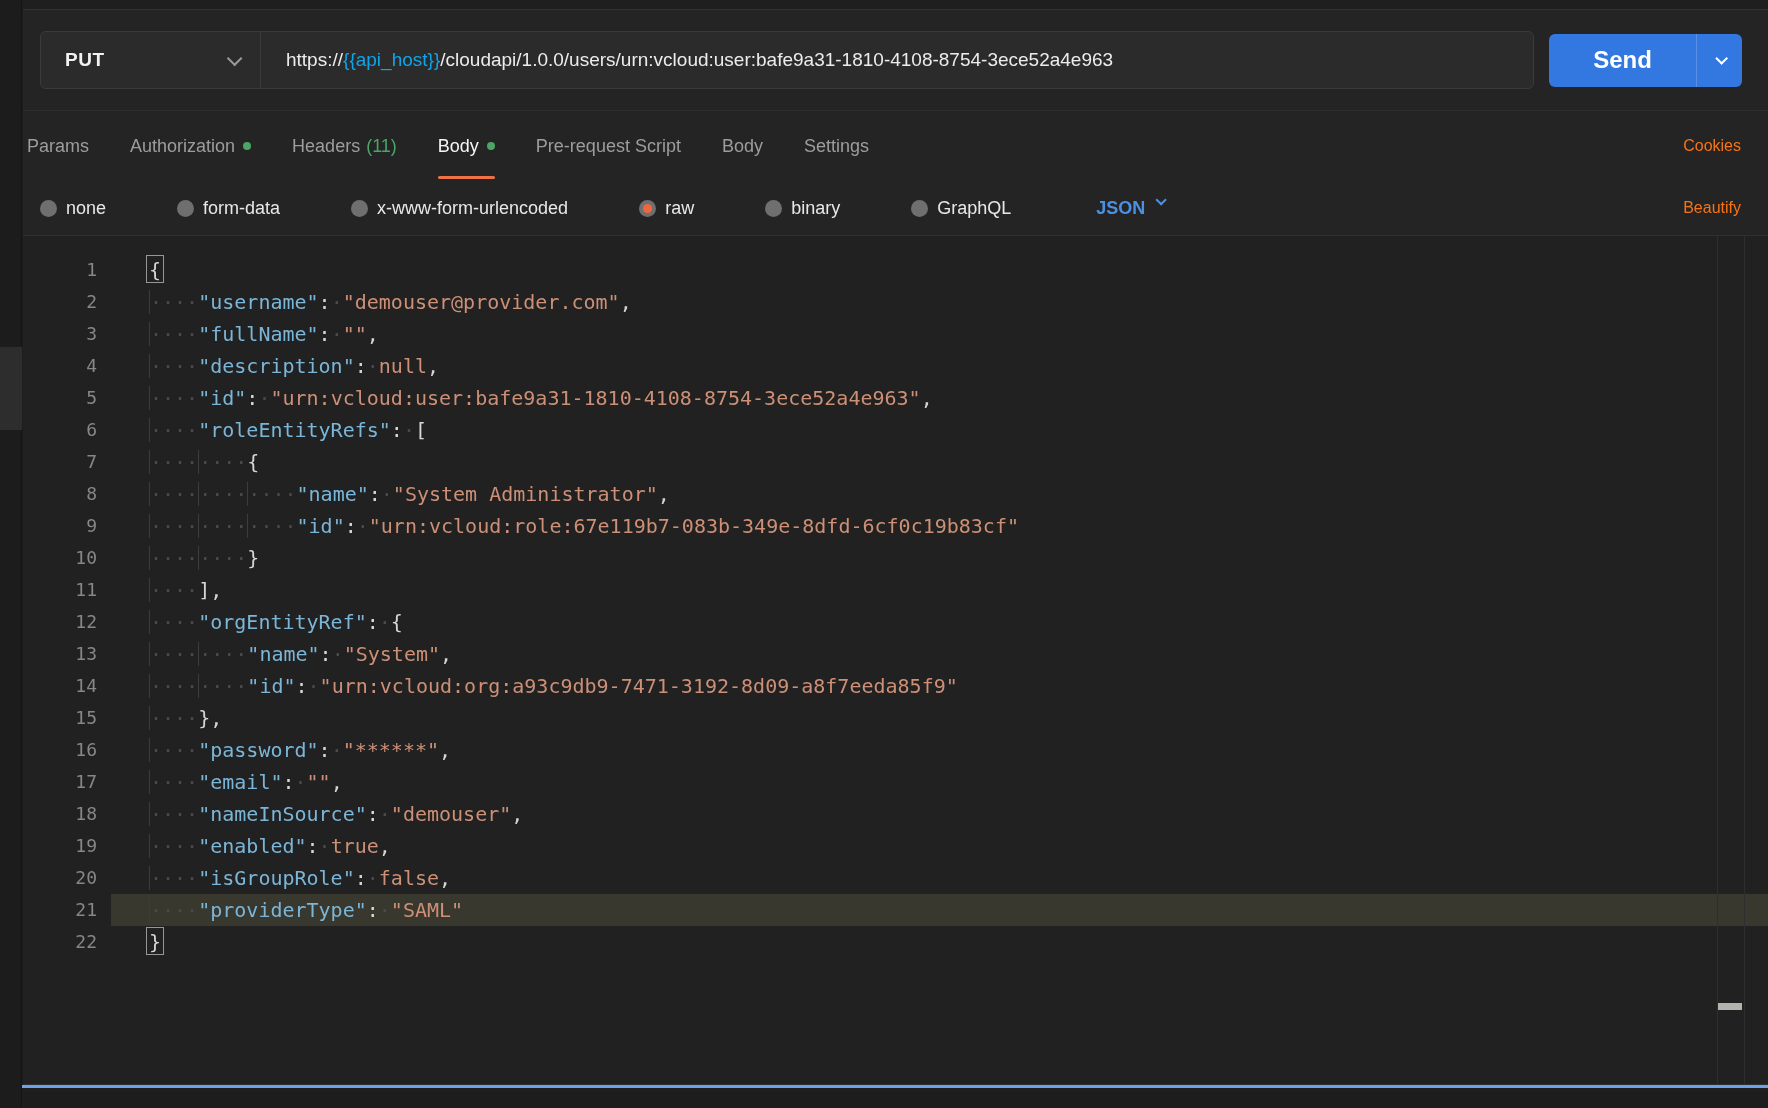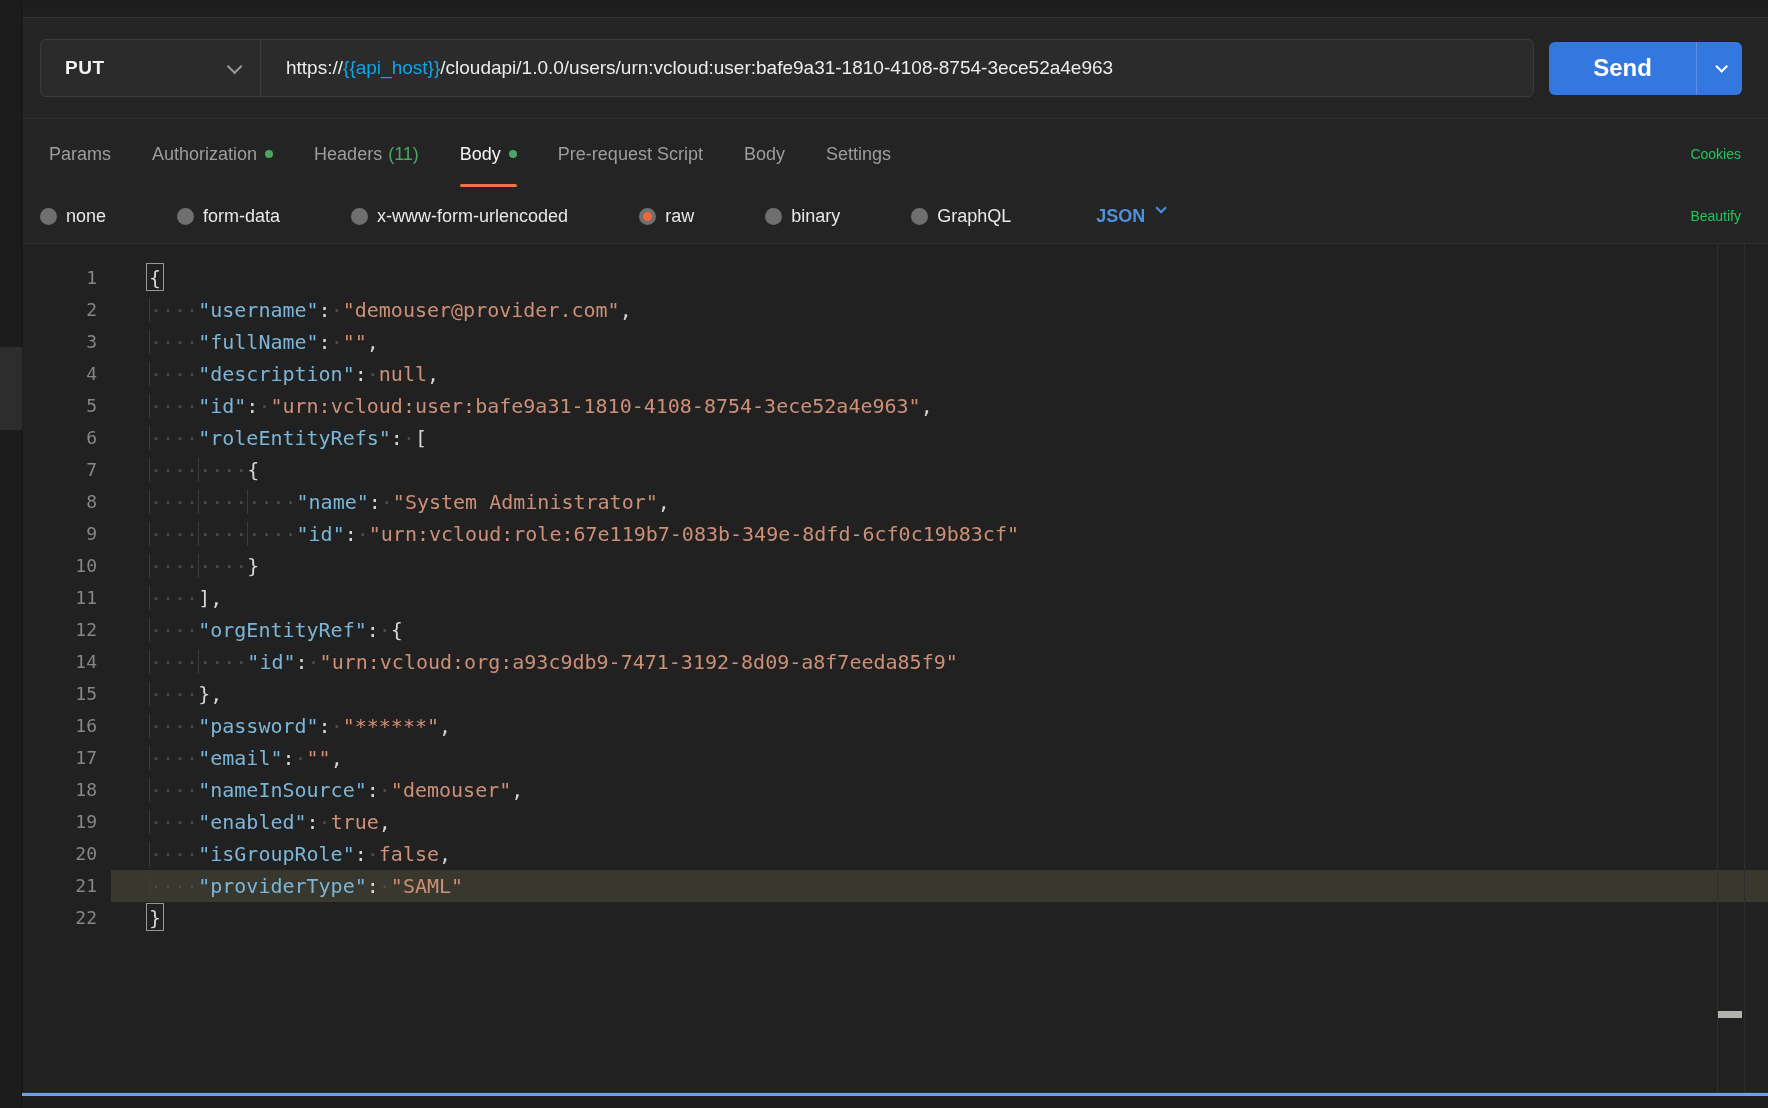--- a/index.html
+++ b/index.html
@@ -3,21 +3,21 @@
 <meta charset="utf-8">
 <style>
   * { margin:0; padding:0; box-sizing:border-box; }
   html,body { width:1768px; height:1108px; overflow:hidden; background:#1d1d1d;
               font-family:"Liberation Sans", sans-serif; }
 
   .left-rail { position:absolute; left:0; top:0; width:22px; height:1108px;
                background:#1c1c1c; border-right:1px solid #141414; z-index:5; }
   .rail-handle { position:absolute; left:0; top:347px; width:22px; height:83px; background:#2d2d2d; }
 
-  .main { position:absolute; left:23px; top:8px; width:1745px; height:868px; background:#242424; }
+  .main { position:absolute; left:23px; top:0; width:1745px; height:868px; background:#242424; }
   .topbar { height:10px; background:#1f1f1f; border-bottom:1px solid #333; }
 
   
   .url-row { height:101px; display:flex; align-items:center; padding:0 26px 0 17px;
              border-bottom:1px solid #2e2e2e; }
   .method-url { flex:1; height:58px; display:flex; background:#2b2b2b;
                 border:1px solid #3b3b3b; border-radius:6px; overflow:hidden; }
   .method { width:220px; display:flex; align-items:center; justify-content:space-between;
             padding:0 22px 0 24px; border-right:1px solid #3b3b3b; cursor:pointer; }
   .method-label { font-size:19px; font-weight:bold; color:#f2f2f2; letter-spacing:.5px; }
@@ -27,29 +27,29 @@
                color:#ececec; white-space:nowrap; overflow:hidden; }
   .url-var { color:#0ea5e9; }
   .send-group { display:flex; margin-left:15px; height:53px; }
   .send-btn { width:147px; background:#3377e0; color:#fff; font-size:24px; font-weight:bold;
               border:none; border-radius:6px 0 0 6px; cursor:pointer; }
   .send-caret { width:46px; background:#3377e0; border:none; border-left:1px solid #5b8ee5;
                 border-radius:0 6px 6px 0; cursor:pointer; display:flex; align-items:center; justify-content:center; }
   .send-caret .chev { border-color:#fff; width:9px; height:9px; }
 
   
-  .tabs-row { height:70px; display:flex; align-items:center; padding:0 27px 0 26px; }
+  .tabs-row { height:70px; display:flex; align-items:center; padding:0 27px 0 4px; }
   .tab { position:relative; height:100%; display:flex; align-items:center; margin-right:41px;
          font-size:18px; color:#9d9d9d; cursor:pointer; }
   .tab.active { color:#f5f5f5; }
   .tab.active::after { content:""; position:absolute; left:0; right:0; bottom:2px; height:3px;
                        background:#ee7243; border-radius:2px; }
   .tab .dot { width:8px; height:8px; border-radius:50%; background:#4aa567; margin-left:8px; }
   .tab .count { color:#4aa567; margin-left:6px; }
-  .link { margin-left:auto; color:#22c55e; font-size:14px; cursor:pointer; }
+  .link { margin-left:auto; color:#f97316; font-size:16px; cursor:pointer; }
 
   
   .modes-row { height:55px; display:flex; align-items:center; padding:0 27px 0 17px;
                border-bottom:1px solid #2f2f2f;gap:40px; }
   .mode { display:flex; align-items:center; margin-right:31px; cursor:pointer; }
   .radio { width:17px; height:17px; border-radius:50%; background:#6f6f6f; margin-right:9px;
            display:flex; align-items:center; justify-content:center; }
   .radio.sel::after { content:""; width:9px; height:9px; border-radius:50%; background:#ef683b; }
   .mode-label { font-size:18px; color:#e8e8e8; }
   .lang-select { display:flex; align-items:flex-start; margin-left:14px; cursor:pointer; }
@@ -179,20 +179,21 @@
       <div class="eline"><span class="gut">3</span><span class="code-part"><span class="ind">····</span><span class="k">"fullName"</span><span class="p">:</span><span class="w">·</span><span class="s">""</span><span class="p">,</span></span></div>
       <div class="eline"><span class="gut">4</span><span class="code-part"><span class="ind">····</span><span class="k">"description"</span><span class="p">:</span><span class="w">·</span><span class="kw">null</span><span class="p">,</span></span></div>
       <div class="eline"><span class="gut">5</span><span class="code-part"><span class="ind">····</span><span class="k">"id"</span><span class="p">:</span><span class="w">·</span><span class="s">"urn:vcloud:user:bafe9a31-1810-4108-8754-3ece52a4e963"</span><span class="p">,</span></span></div>
       <div class="eline"><span class="gut">6</span><span class="code-part"><span class="ind">····</span><span class="k">"roleEntityRefs"</span><span class="p">:</span><span class="w">·</span><span class="p">[</span></span></div>
       <div class="eline"><span class="gut">7</span><span class="code-part"><span class="ind">····</span><span class="ind">····</span><span class="p">{</span></span></div>
       <div class="eline"><span class="gut">8</span><span class="code-part"><span class="ind">····</span><span class="ind">····</span><span class="ind">····</span><span class="k">"name"</span><span class="p">:</span><span class="w">·</span><span class="s">"System Administrator"</span><span class="p">,</span></span></div>
       <div class="eline"><span class="gut">9</span><span class="code-part"><span class="ind">····</span><span class="ind">····</span><span class="ind">····</span><span class="k">"id"</span><span class="p">:</span><span class="w">·</span><span class="s">"urn:vcloud:role:67e119b7-083b-349e-8dfd-6cf0c19b83cf"</span></span></div>
       <div class="eline"><span class="gut">10</span><span class="code-part"><span class="ind">····</span><span class="ind">····</span><span class="p">}</span></span></div>
       <div class="eline"><span class="gut">11</span><span class="code-part"><span class="ind">····</span><span class="p">],</span></span></div>
       <div class="eline"><span class="gut">12</span><span class="code-part"><span class="ind">····</span><span class="k">"orgEntityRef"</span><span class="p">:</span><span class="w">·</span><span class="p">{</span></span></div>
+      <div class="eline"><span class="gut">13</span><span class="code-part"><span class="ind">····</span><span class="ind">····</span><span class="k">"name"</span><span class="p">:</span><span class="w">·</span><span class="s">"System"</span><span class="p">,</span></span></div>
       <div class="eline"><span class="gut">14</span><span class="code-part"><span class="ind">····</span><span class="ind">····</span><span class="k">"id"</span><span class="p">:</span><span class="w">·</span><span class="s">"urn:vcloud:org:a93c9db9-7471-3192-8d09-a8f7eeda85f9"</span></span></div>
       <div class="eline"><span class="gut">15</span><span class="code-part"><span class="ind">····</span><span class="p">},</span></span></div>
       <div class="eline"><span class="gut">16</span><span class="code-part"><span class="ind">····</span><span class="k">"password"</span><span class="p">:</span><span class="w">·</span><span class="s">"******"</span><span class="p">,</span></span></div>
       <div class="eline"><span class="gut">17</span><span class="code-part"><span class="ind">····</span><span class="k">"email"</span><span class="p">:</span><span class="w">·</span><span class="s">""</span><span class="p">,</span></span></div>
       <div class="eline"><span class="gut">18</span><span class="code-part"><span class="ind">····</span><span class="k">"nameInSource"</span><span class="p">:</span><span class="w">·</span><span class="s">"demouser"</span><span class="p">,</span></span></div>
       <div class="eline"><span class="gut">19</span><span class="code-part"><span class="ind">····</span><span class="k">"enabled"</span><span class="p">:</span><span class="w">·</span><span class="kw">true</span><span class="p">,</span></span></div>
       <div class="eline"><span class="gut">20</span><span class="code-part"><span class="ind">····</span><span class="k">"isGroupRole"</span><span class="p">:</span><span class="w">·</span><span class="kw">false</span><span class="p">,</span></span></div>
       <div class="eline hl"><span class="gut">21</span><span class="code-part"><span class="ind">····</span><span class="k">"providerType"</span><span class="p">:</span><span class="w">·</span><span class="s">"SAML"</span></span></div>
       <div class="eline"><span class="gut">22</span><span class="code-part"><span class="p bx">}</span></span></div>
     </div>

